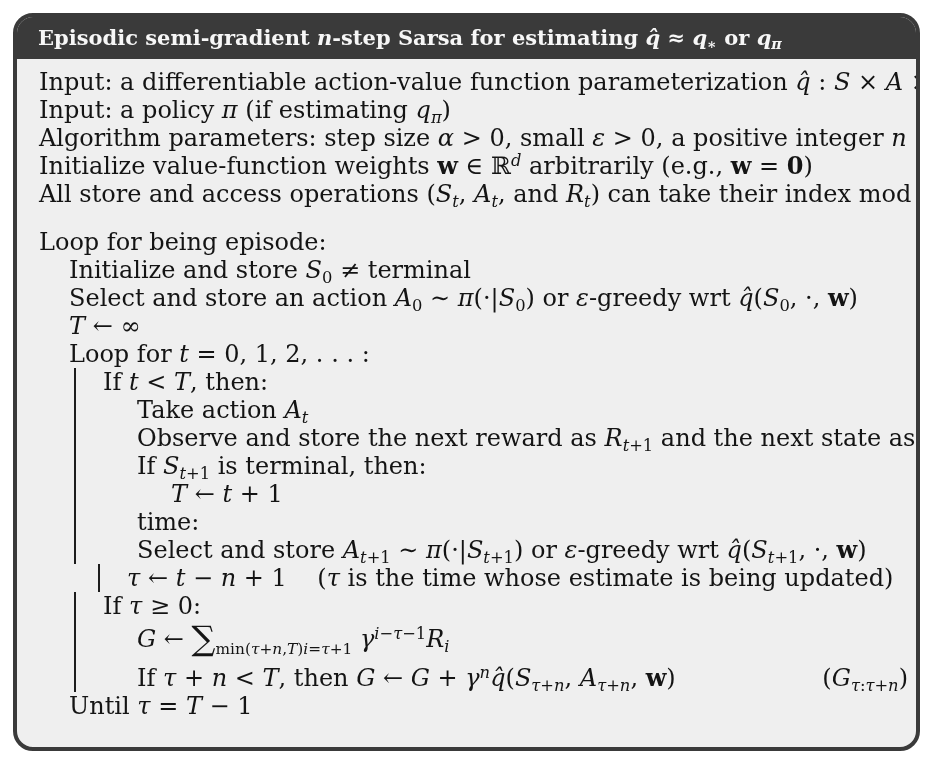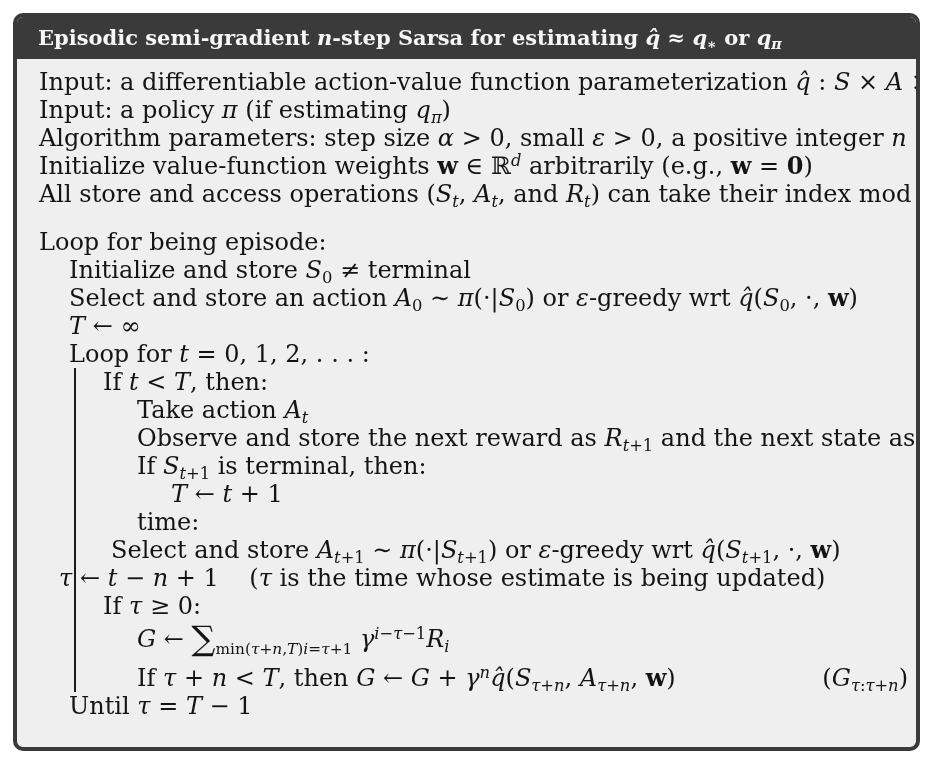--- a/index.html
+++ b/index.html
@@ -6,21 +6,21 @@
     --title-bar:#3a3a3a; --title-text:#f7f7f7;
     --body-bg:#efefef; --body-text:#141414; --border:#3a3a3a; --bar:#1c1c1c;
   }
   html,body{margin:0;padding:0;}
   body{
     width:934px;height:764px;background:#ffffff;position:relative;
     font-family:"DejaVu Serif", serif;
   }
   .algo-box{
     position:absolute;left:13px;top:13px;width:899px;height:730px;
-    border:4px solid var(--border);border-radius:10px;
+    border:4px solid var(--border);border-radius:20px;
     background:var(--body-bg);overflow:hidden;
   }
   .titlebar{
     background:var(--title-bar);color:var(--title-text);
     height:42px;line-height:42px;padding-left:21px;
     font-size:21px;font-weight:bold;white-space:nowrap;
   }
   .body{
     position:relative;padding-top:9px;font-size:24px;color:var(--body-text);
   }
@@ -58,22 +58,22 @@
       <div class="line" style="padding-left: 52px;"><span>Initialize and store <i>S</i><sub>0</sub> ≠ terminal</span></div>
       <div class="line" style="padding-left: 52px;"><span>Select and store an action <i>A</i><sub>0</sub> ∼ <i>π</i>(·|<i>S</i><sub>0</sub>) or <i>ε</i>-greedy wrt <i>q̂</i>(<i>S</i><sub>0</sub>, ·, <b>w</b>)</span></div>
       <div class="line" style="padding-left: 52px;"><span><i>T</i> ← ∞</span></div>
       <div class="line" style="padding-left: 52px;"><span>Loop for <i>t</i> = 0, 1, 2, . . . :</span></div>
       <div class="line" style="padding-left: 86px;"><span class="bar"></span><span>If <i>t</i> &lt; <i>T</i>, then:</span></div>
       <div class="line" style="padding-left: 120px;"><span class="bar"></span><span>Take action <i>A</i><sub><i>t</i></sub></span></div>
       <div class="line" style="padding-left: 120px;"><span class="bar"></span><span>Observe and store the next reward as <i>R</i><sub><i>t</i>+1</sub> and the next state as <i>S</i><sub><i>t</i>+1</sub></span></div>
       <div class="line" style="padding-left: 120px;"><span class="bar"></span><span>If <i>S</i><sub><i>t</i>+1</sub> is terminal, then:</span></div>
       <div class="line" style="padding-left: 154px;"><span class="bar"></span><span><i>T</i> ← <i>t</i> + 1</span></div>
       <div class="line" style="padding-left: 120px;"><span class="bar"></span><span>time:</span></div>
-      <div class="line" style="padding-left: 94px;"><span class="bar"></span><span>Select and store <i>A</i><sub><i>t</i>+1</sub> ∼ <i>π</i>(·|<i>S</i><sub><i>t</i>+1</sub>) or <i>ε</i>-greedy wrt <i>q̂</i>(<i>S</i><sub><i>t</i>+1</sub>, ·, <b>w</b>)</span></div>
-      <div class="line" style="padding-left: 42px;"><span class="bar"></span><span><i>τ</i> ← <i>t</i> − <i>n</i> + 1&nbsp;&nbsp;&nbsp;&nbsp;(<i>τ</i> is the time whose estimate is being updated)</span></div>
+      <div class="line" style="padding-left: 120px;"><span class="bar"></span><span>Select and store <i>A</i><sub><i>t</i>+1</sub> ∼ <i>π</i>(·|<i>S</i><sub><i>t</i>+1</sub>) or <i>ε</i>-greedy wrt <i>q̂</i>(<i>S</i><sub><i>t</i>+1</sub>, ·, <b>w</b>)</span></div>
+      <div class="line" style="padding-left: 86px; margin-left: 24px;"><span class="bar"></span><span><i>τ</i> ← <i>t</i> − <i>n</i> + 1&nbsp;&nbsp;&nbsp;&nbsp;(<i>τ</i> is the time whose estimate is being updated)</span></div>
       <div class="line" style="padding-left: 86px;"><span class="bar"></span><span>If <i>τ</i> ≥ 0:</span></div>
       <div class="line tall" style="padding-left: 120px;"><span class="bar"></span><span><i>G</i> ← <span class="big">∑</span><span class="stack">
             <span>min(<i>τ</i>+<i>n</i>,<i>T</i>)</span>
             <span><i>i</i>=<i>τ</i>+1</span>
           </span> <i>γ</i><sup><i>i</i>−<i>τ</i>−1</sup><i>R</i><sub><i>i</i></sub></span></div>
       <div class="line" style="padding-left: 120px;"><span class="bar"></span><span>If <i>τ</i> + <i>n</i> &lt; <i>T</i>, then <i>G</i> ← <i>G</i> + <i>γ</i><sup><i>n</i></sup><i>q̂</i>(<i>S</i><sub><i>τ</i>+<i>n</i></sub>, <i>A</i><sub><i>τ</i>+<i>n</i></sub>, <b>w</b>)</span><span class="right">(<i>G</i><sub><i>τ</i>:<i>τ</i>+<i>n</i></sub>)</span></div>
       <div class="line" style="padding-left: 52px;"><span>Until <i>τ</i> = <i>T</i> − 1</span></div>
     </div>
 </div>
 

